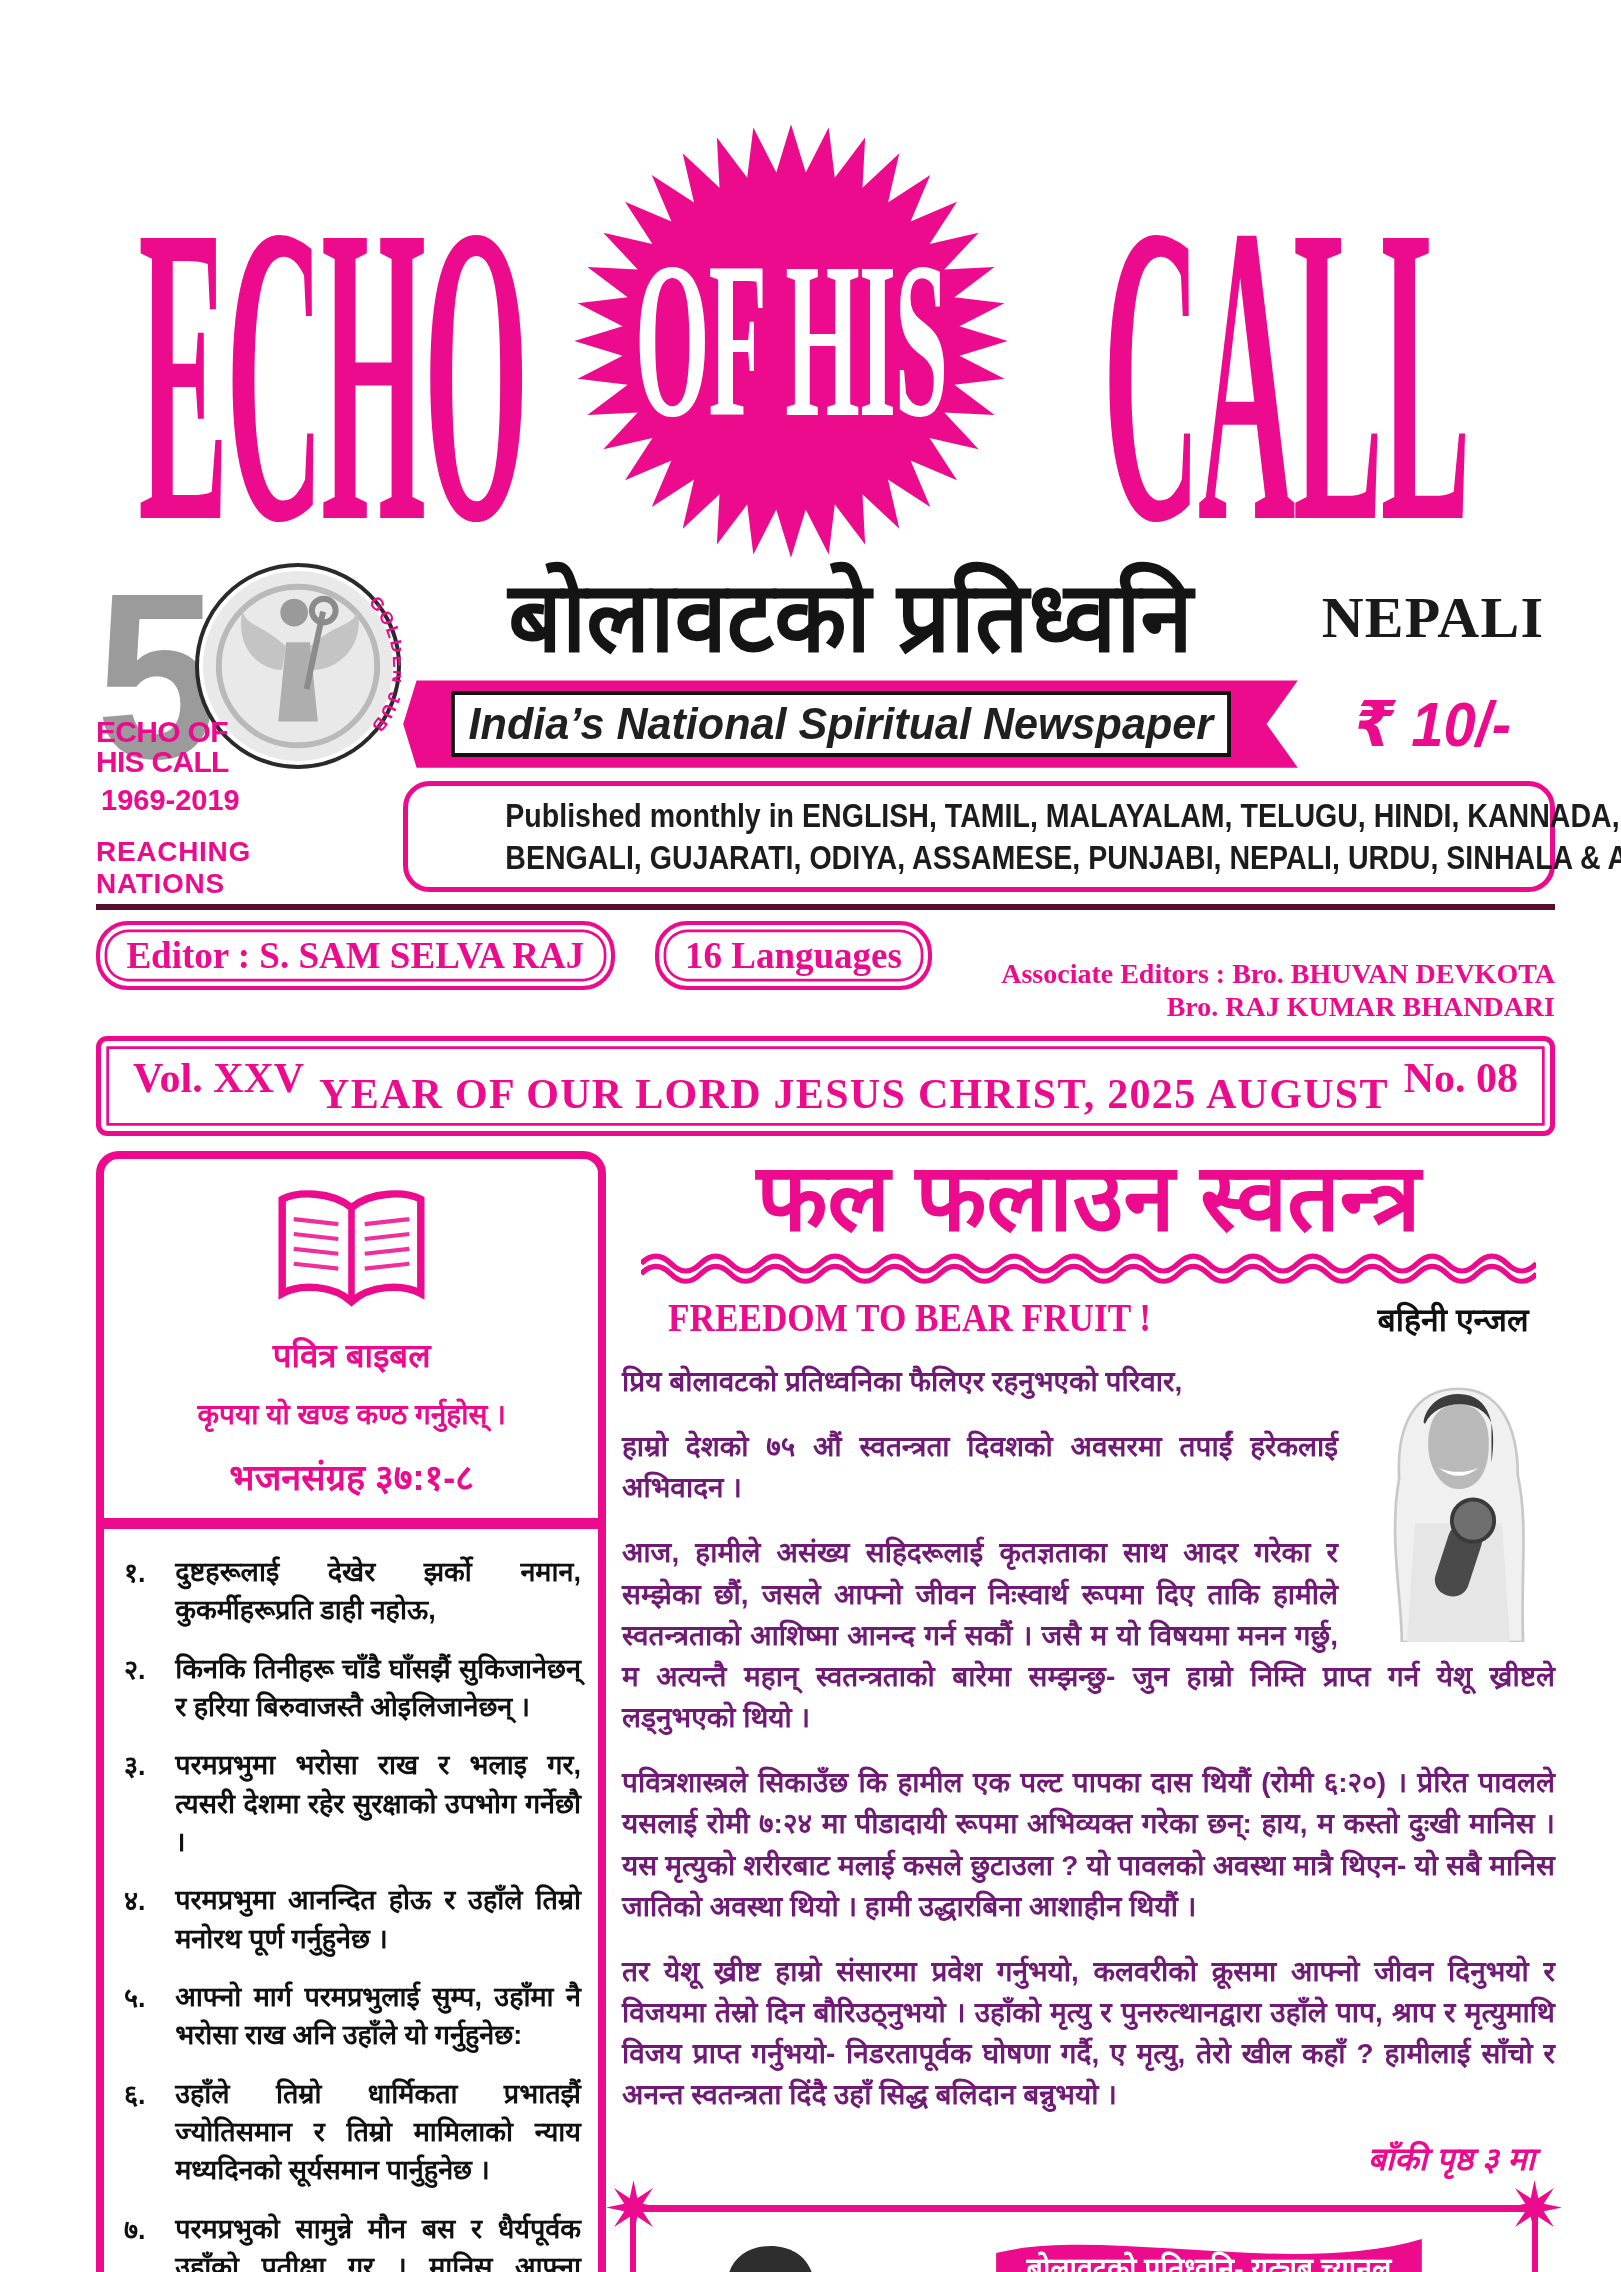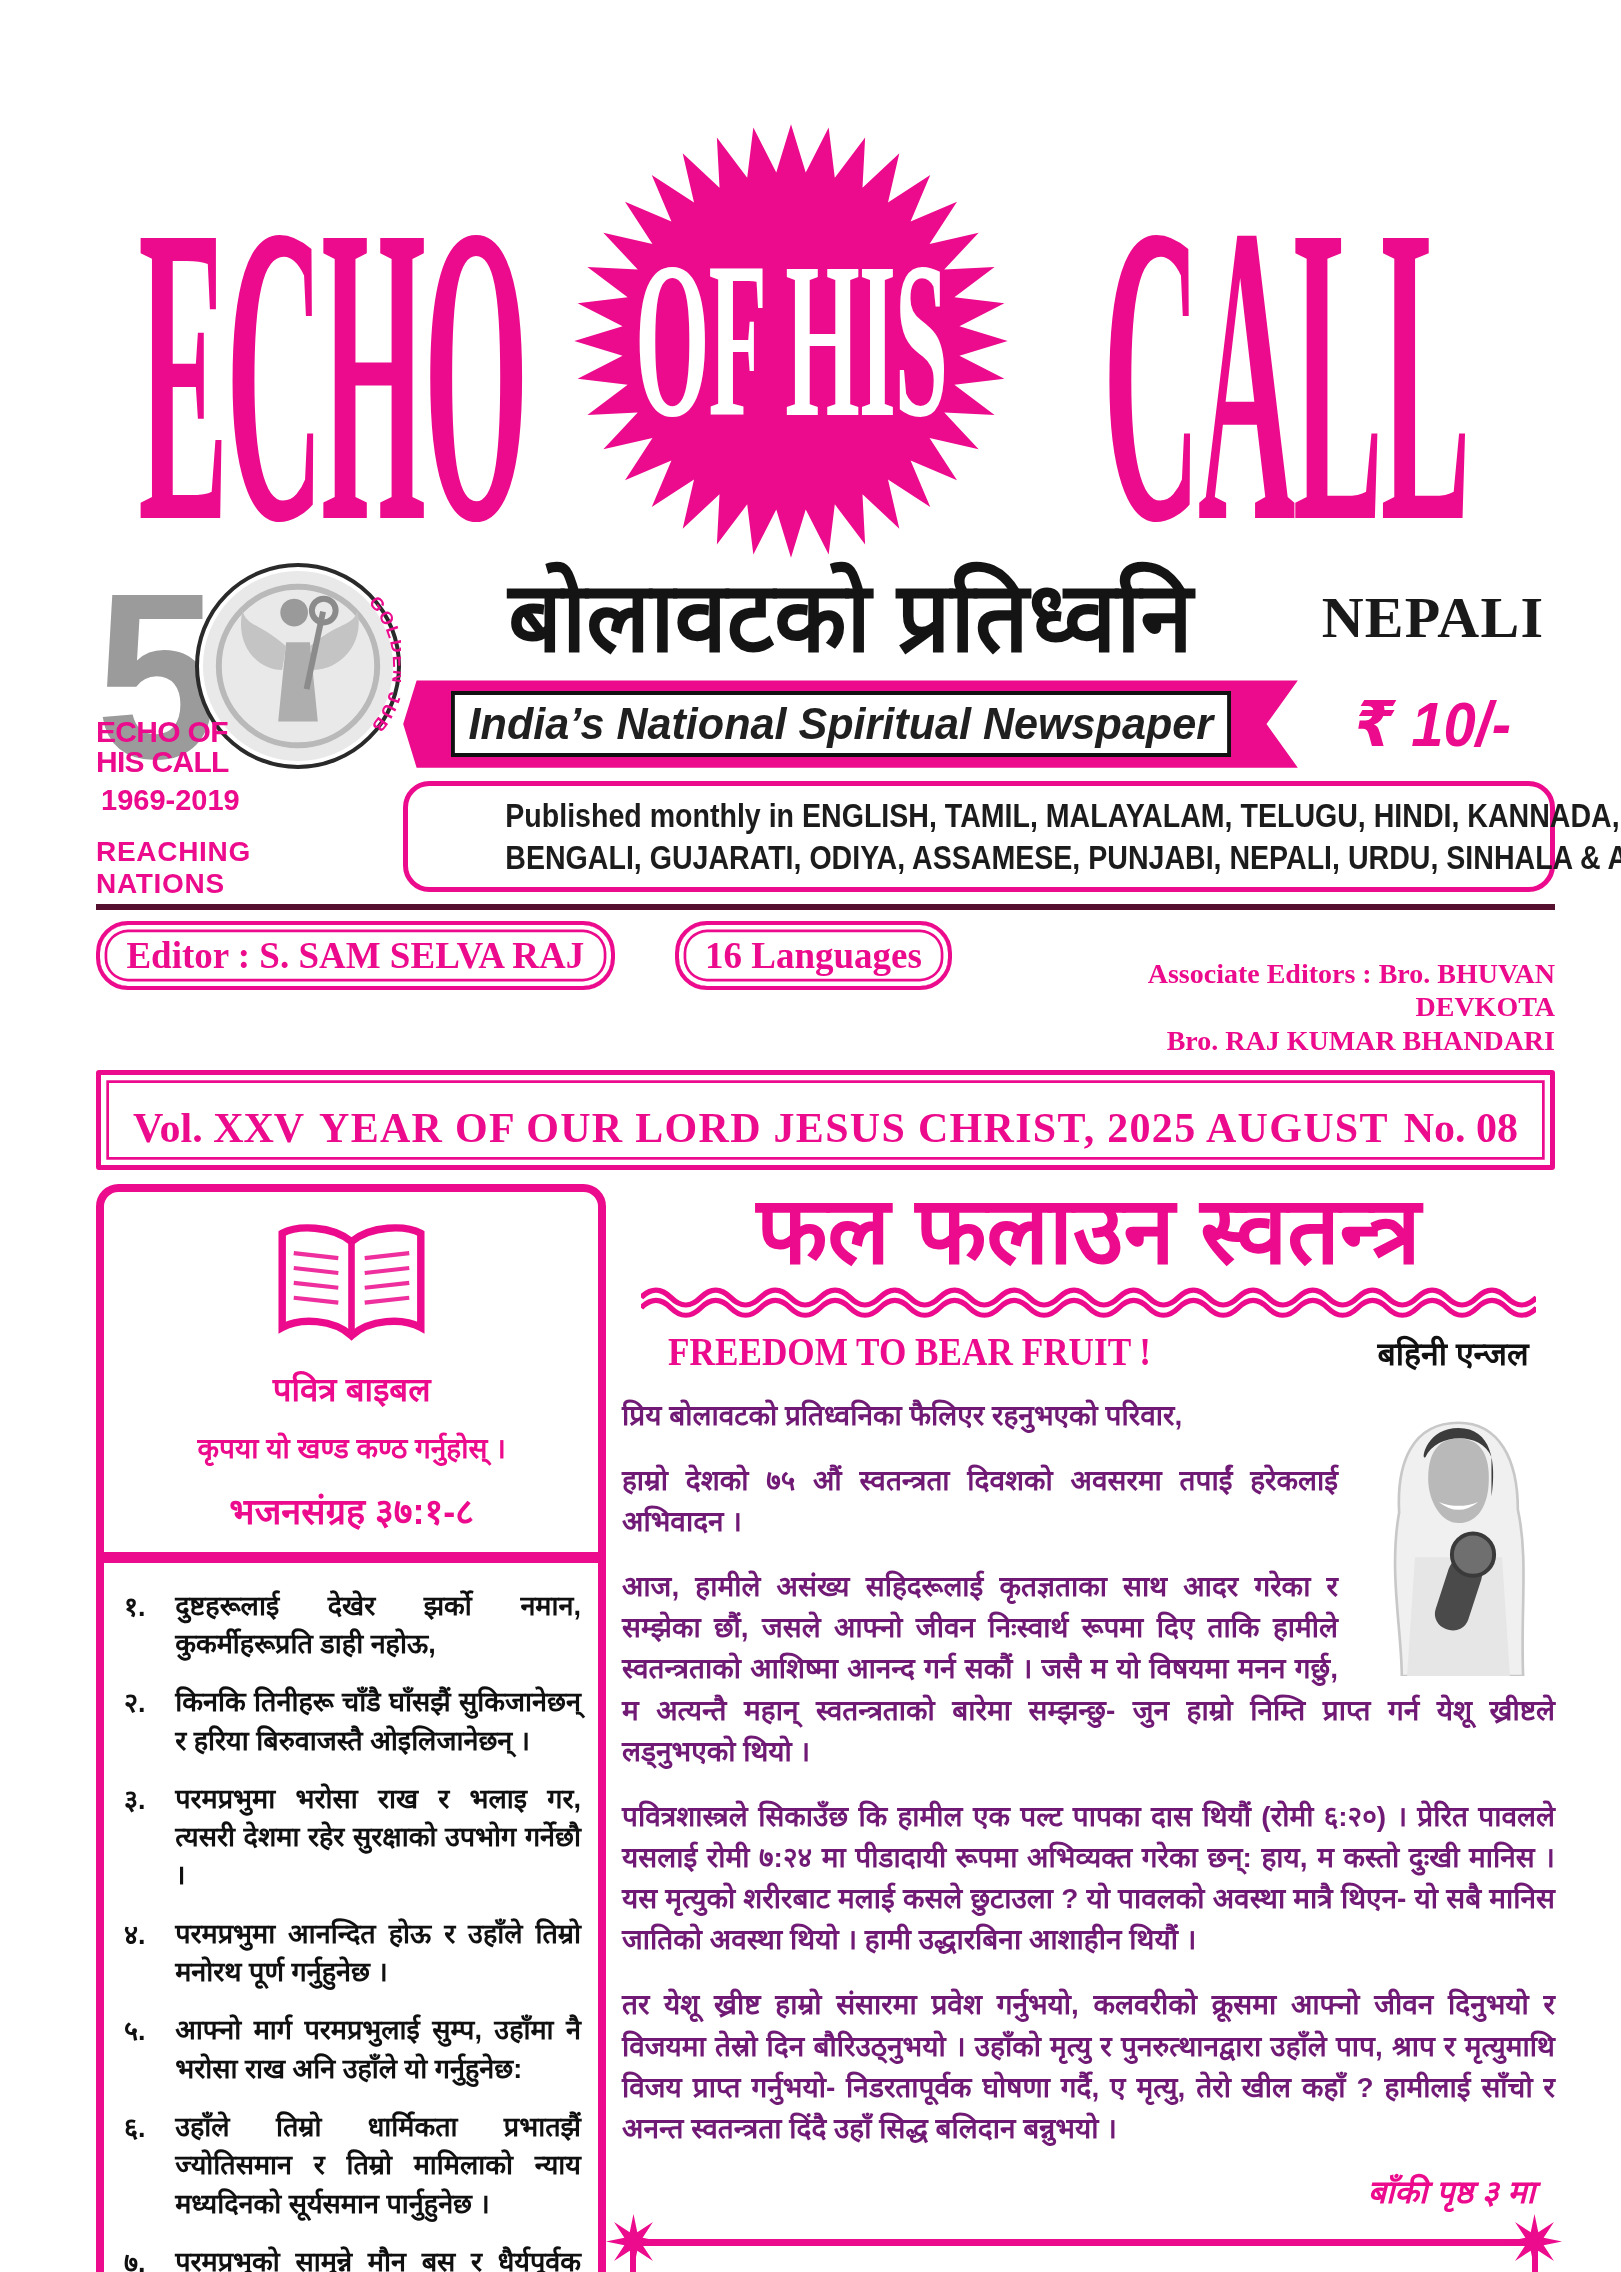--- a/index.html
+++ b/index.html
@@ -101,40 +101,40 @@
     padding:9.2px 6.6px;text-align:center;
   }
   .published-line{
     font-weight:bold;color:#1c1c1c;font-size:34px;line-height:1.22;
     white-space:nowrap;transform:scaleX(0.84);transform-origin:center;
   }
   .dark-rule{height:6px;background:var(--maroon);margin:12px 66px 0 96px;}
   
   .editor-row{
     margin:10.6px 66px 0 96px;
-    display:flex;align-items:flex-start;gap:60px;
+    display:flex;align-items:flex-start;gap:40px;
   }
   .capsule{
     border:4.6px solid var(--pink);border-radius:32px;
     box-shadow:inset 0 0 0 4.6px #fff, inset 0 0 0 7.3px var(--pink);
     padding:9.2px 26.4px;
     color:var(--pink);font-family:"Liberation Serif","DejaVu Serif",serif;
     font-weight:bold;font-size:37px;white-space:nowrap;
   }
   .assoc{
     margin-left:auto;text-align:right;
     color:var(--pink);font-family:"Liberation Serif","DejaVu Serif",serif;
     font-weight:bold;font-size:28px;line-height:1.2;margin-top:36px;
   }
   
   .vol-bar{
     margin:12px 66px 0 96px;
-    border:5.3px solid var(--pink);border-radius:3px;
+    border:5.3px solid var(--pink);border-radius:11px;
     box-shadow:inset 0 0 0 5.3px #fff, inset 0 0 0 8px var(--pink);
-    display:flex;align-items:flex-end;justify-content:space-between;
+    display:flex;align-items:flex-start;justify-content:space-between;
     padding:13.2px 32px;
     color:var(--pink);font-family:"Liberation Serif","DejaVu Serif",serif;
     font-weight:bold;font-size:42px;
   }
   .vol-center{letter-spacing:1.3px;margin-top:16px;}
   
   .main{
     margin:14.5px 66px 0 96px;
     display:flex;gap:16px;align-items:flex-start;
   }

